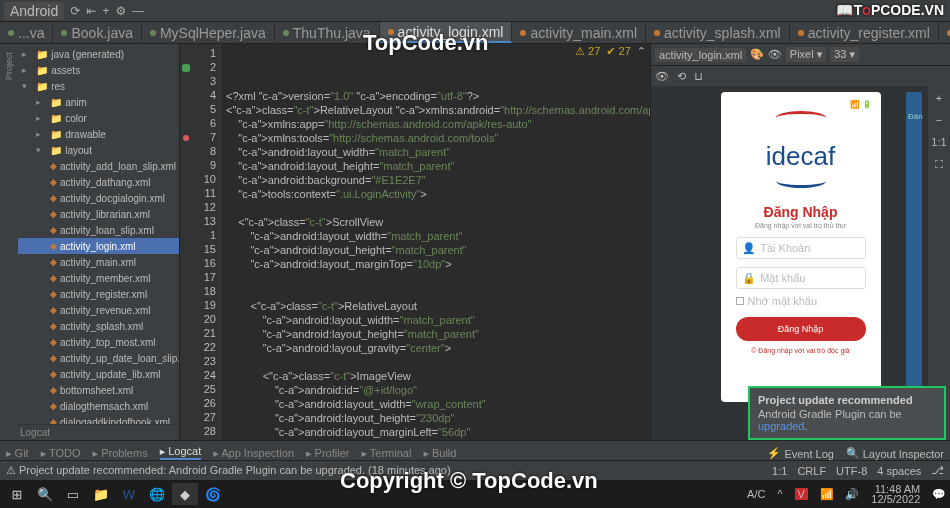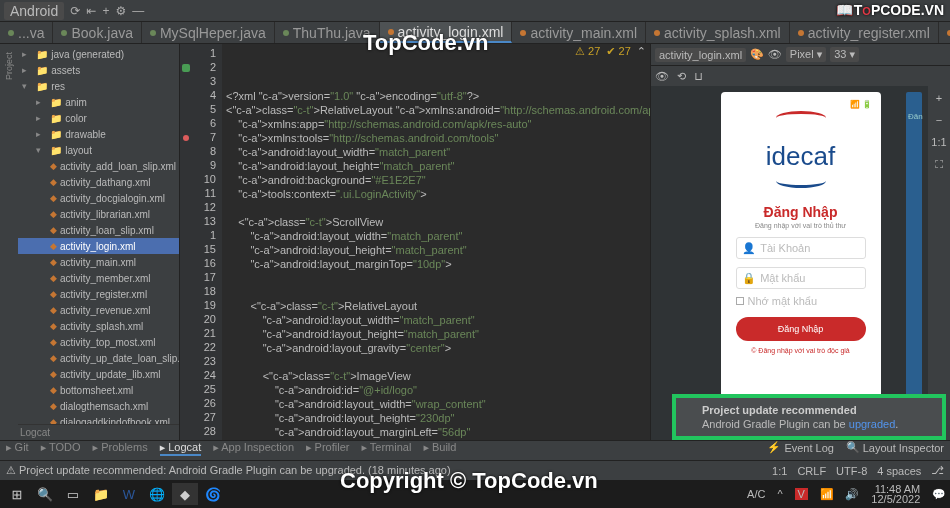--- a/index.html
+++ b/index.html
@@ -46,25 +46,25 @@
 .logo{margin-top:14px;font-size:26px;font-weight:normal;color:#1a4b8c}
 .logo-sw{width:50px;height:14px;border-top:3px solid #c92a2a;border-radius:50% 50% 0 0;margin:2px auto}
 .dn{color:#c92a2a;font-size:14px;font-weight:bold;margin-top:14px}
 .dn-sub{font-size:7px;color:#888;margin-top:2px}
 .inp{width:130px;height:22px;border:1px solid #ddd;border-radius:3px;margin-top:8px;font-size:8px;padding:0 6px;display:flex;align-items:center;gap:4px;color:#aaa}
 .chk{display:flex;align-items:center;gap:4px;font-size:7px;color:#888;margin-top:6px;width:130px}
 .btn-dn{width:130px;height:24px;background:#c92a2a;color:#fff;border-radius:12px;display:flex;align-items:center;justify-content:center;font-size:9px;margin-top:10px}
 .lnk{font-size:7px;color:#c92a2a;margin-top:6px}
 .blue-strip{width:16px;height:310px;background:#2a5f8f;position:absolute;right:28px;top:6px;border-radius:2px}
 .pv-tools{width:22px;position:absolute;right:0;top:0;bottom:0;background:#3c3f41;display:flex;flex-direction:column;align-items:center;padding-top:6px;gap:10px;font-size:12px;color:#888}
-.notif{position:absolute;right:4px;bottom:68px;width:274px;background:#4a4d4f;border:4px solid #22c55e;padding:6px 26px;font-size:9px;z-index:10}
+.notif{position:absolute;right:4px;bottom:68px;width:198px;background:#4a4d4f;border:2px solid #22c55e;padding:6px 8px;font-size:9px;z-index:10}
 .notif .nt{color:#ccc;font-weight:bold}
 .notif .nb{color:#999;margin-top:2px}
 .notif .nb a{color:#5394ec}
-.bottombar{height:20px;background:#3c3f41;border-top:1px solid #222;display:flex;align-items:flex-start;padding:0 6px;gap:12px;font-size:10px}
+.bottombar{height:20px;background:#3c3f41;border-top:1px solid #222;display:flex;align-items:flex-end;padding:0 6px;gap:12px;font-size:10px}
 .bottombar .btab{display:flex;align-items:center;gap:3px;color:#888}
 .bottombar .btab.act{color:#ddd;border-bottom:2px solid #4a88c7}
 .statusbar{height:20px;background:#3c3f41;border-top:1px solid #222;display:flex;align-items:center;padding:0 6px;font-size:9px;color:#888;justify-content:space-between}
 .statusbar .r{display:flex;gap:10px;align-items:center}
 .taskbar{height:28px;background:#1c1c1c;display:flex;align-items:center;padding:0 4px;justify-content:space-between}
 .taskbar .l{display:flex;gap:2px;align-items:center}
 .taskbar .ti{width:26px;height:22px;display:flex;align-items:center;justify-content:center;font-size:13px;color:#ccc}
 .taskbar .r{display:flex;align-items:center;gap:12px;font-size:9px;color:#ccc}
 .taskbar .clock{text-align:right;line-height:10px}
 .wm{position:absolute;color:#fff;font-size:22px;font-weight:bold;pointer-events:none;text-shadow:0 0 3px #000;z-index:50}

